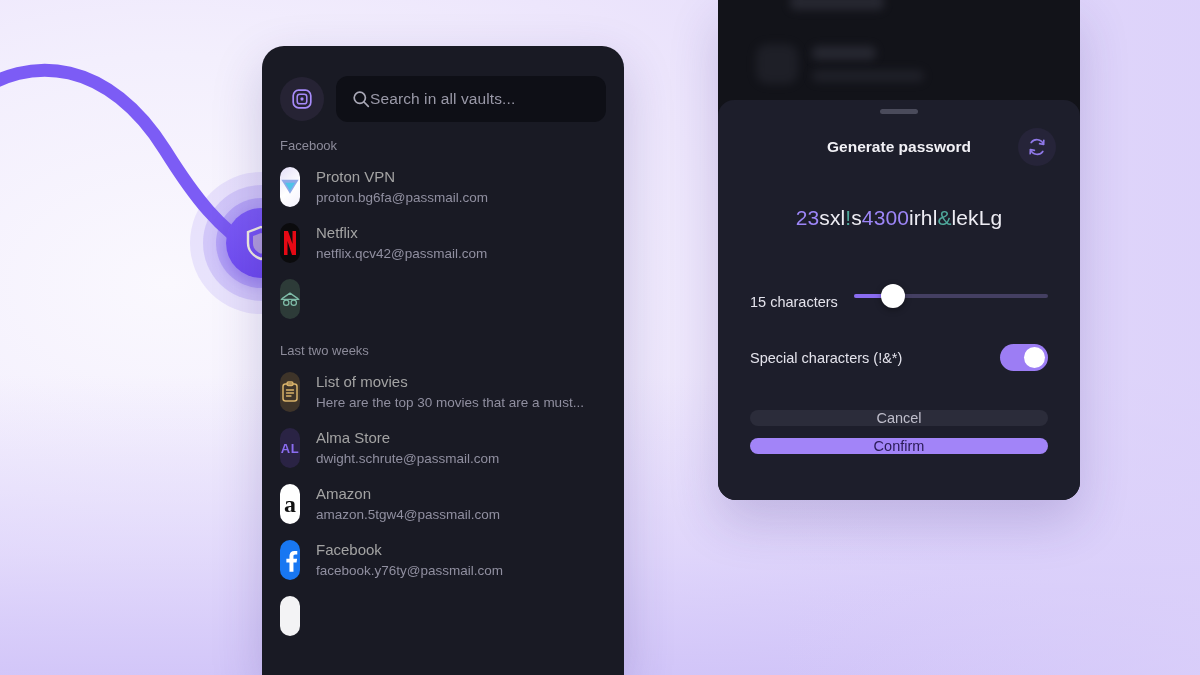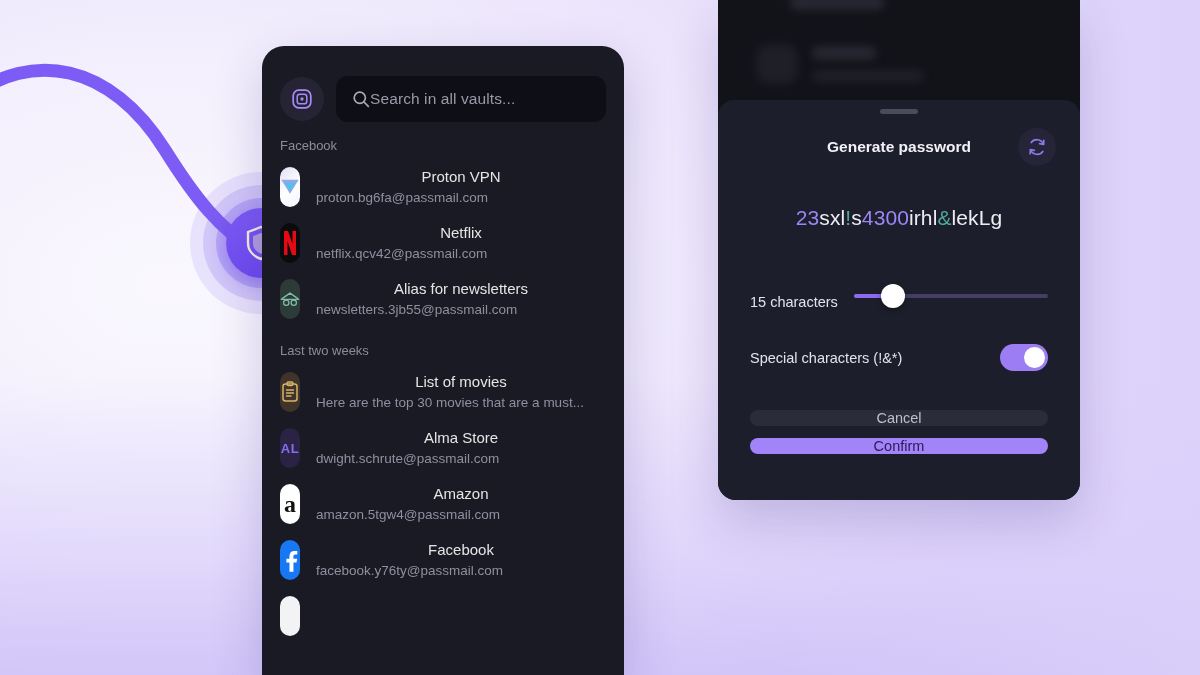--- a/index.html
+++ b/index.html
@@ -94,22 +94,22 @@
     height: 56px;
   }
   .entry-icon {
     width: 20px; height: 40px; border-radius: 11px;
     flex: 0 0 auto;
     display: flex; align-items: center; justify-content: center;
     overflow: hidden; position: relative;
   }
   .entry-text { min-width: 0; flex: 1 1 auto; }
   .entry-title {
-    color: #e5e5e5; font-size: 15px; line-height: 19px;
-    white-space: nowrap; overflow: hidden; text-overflow: ellipsis; text-align: center;
+    color: #a3a3a3; font-size: 15px; line-height: 19px;
+    white-space: nowrap; overflow: hidden; text-overflow: ellipsis;
   }
   .entry-sub {
     color: #908FA0; font-size: 13.5px; line-height: 19px; margin-top: 2px;
     white-space: nowrap; overflow: hidden; text-overflow: ellipsis;
   }
 
   
   .ic-proton { background: linear-gradient(140deg, #E3DEF8 0%, #FFFFFF 55%, #F4F1FD 100%); }
   .ic-netflix { background: #0B0B0D; }
   .ic-alias { background: #2D3B38; }
@@ -275,24 +275,20 @@
 
   <div class="entry">
     <div class="entry-icon ic-alias">
       <svg width="24" height="20" viewBox="0 0 24 20">
         <path d="M2.5 9.5 L12 3 L21.5 9.5" fill="none" stroke="#7FBCA8" stroke-width="1.6" stroke-linecap="round" stroke-linejoin="round"></path>
         <line x1="1.5" y1="10.5" x2="22.5" y2="10.5" stroke="#7FBCA8" stroke-width="1.5" stroke-linecap="round"></line>
         <circle cx="7.5" cy="14.5" r="3.2" fill="none" stroke="#7FBCA8" stroke-width="1.5"></circle>
         <circle cx="16.5" cy="14.5" r="3.2" fill="none" stroke="#7FBCA8" stroke-width="1.5"></circle>
       </svg>
     </div>
-    <div class="entry-text">
-      <div class="entry-title">Alias for newsletters</div>
-      <div class="entry-sub">newsletters.3jb55@passmail.com</div>
-    </div>
   </div>
 
   <div class="group-label">Last two weeks</div>
 
   <div class="entry">
     <div class="entry-icon ic-movies">
       <svg width="20" height="22" viewBox="0 0 20 22">
         <rect x="3" y="3" width="14" height="17" rx="2.5" fill="none" stroke="#D9B36A" stroke-width="1.5"></rect>
         <rect x="7" y="1" width="6" height="3.6" rx="1.4" fill="none" stroke="#D9B36A" stroke-width="1.4"></rect>
         <line x1="6.5" y1="9" x2="13.5" y2="9" stroke="#D9B36A" stroke-width="1.3" stroke-linecap="round"></line>

